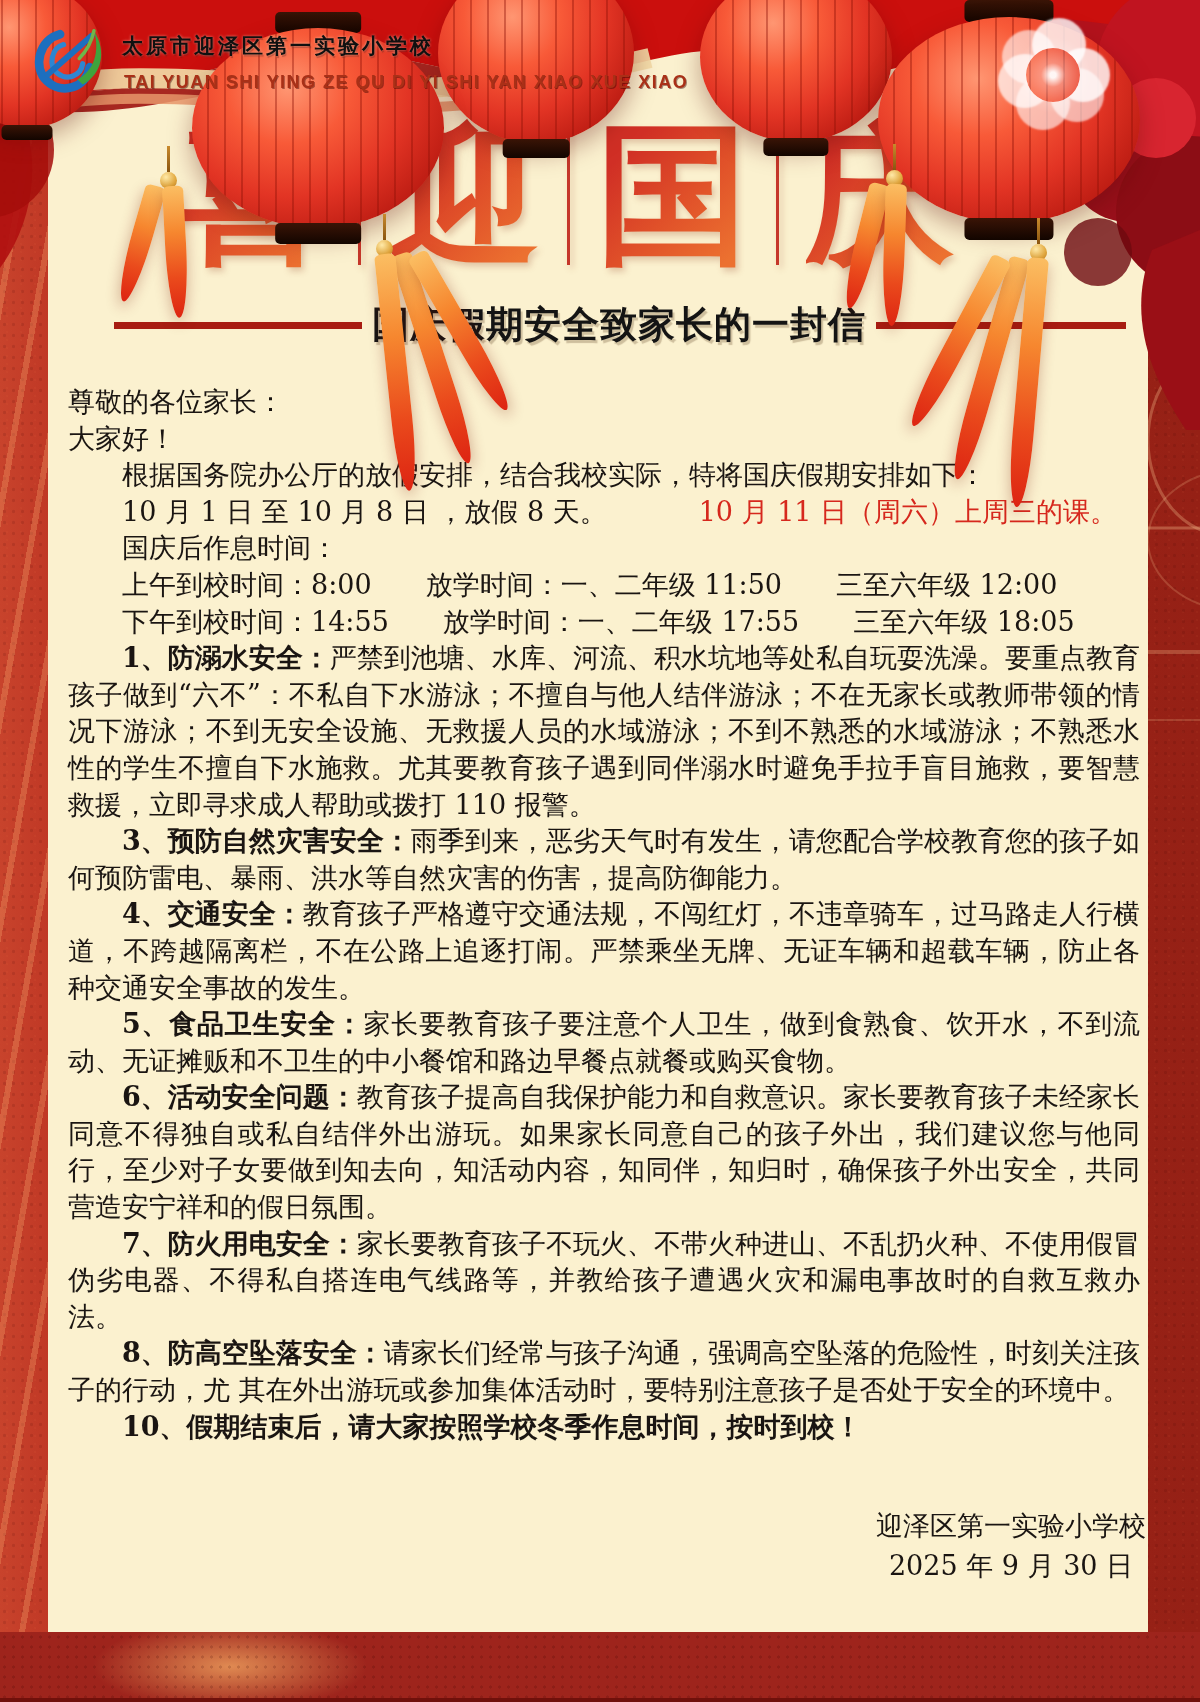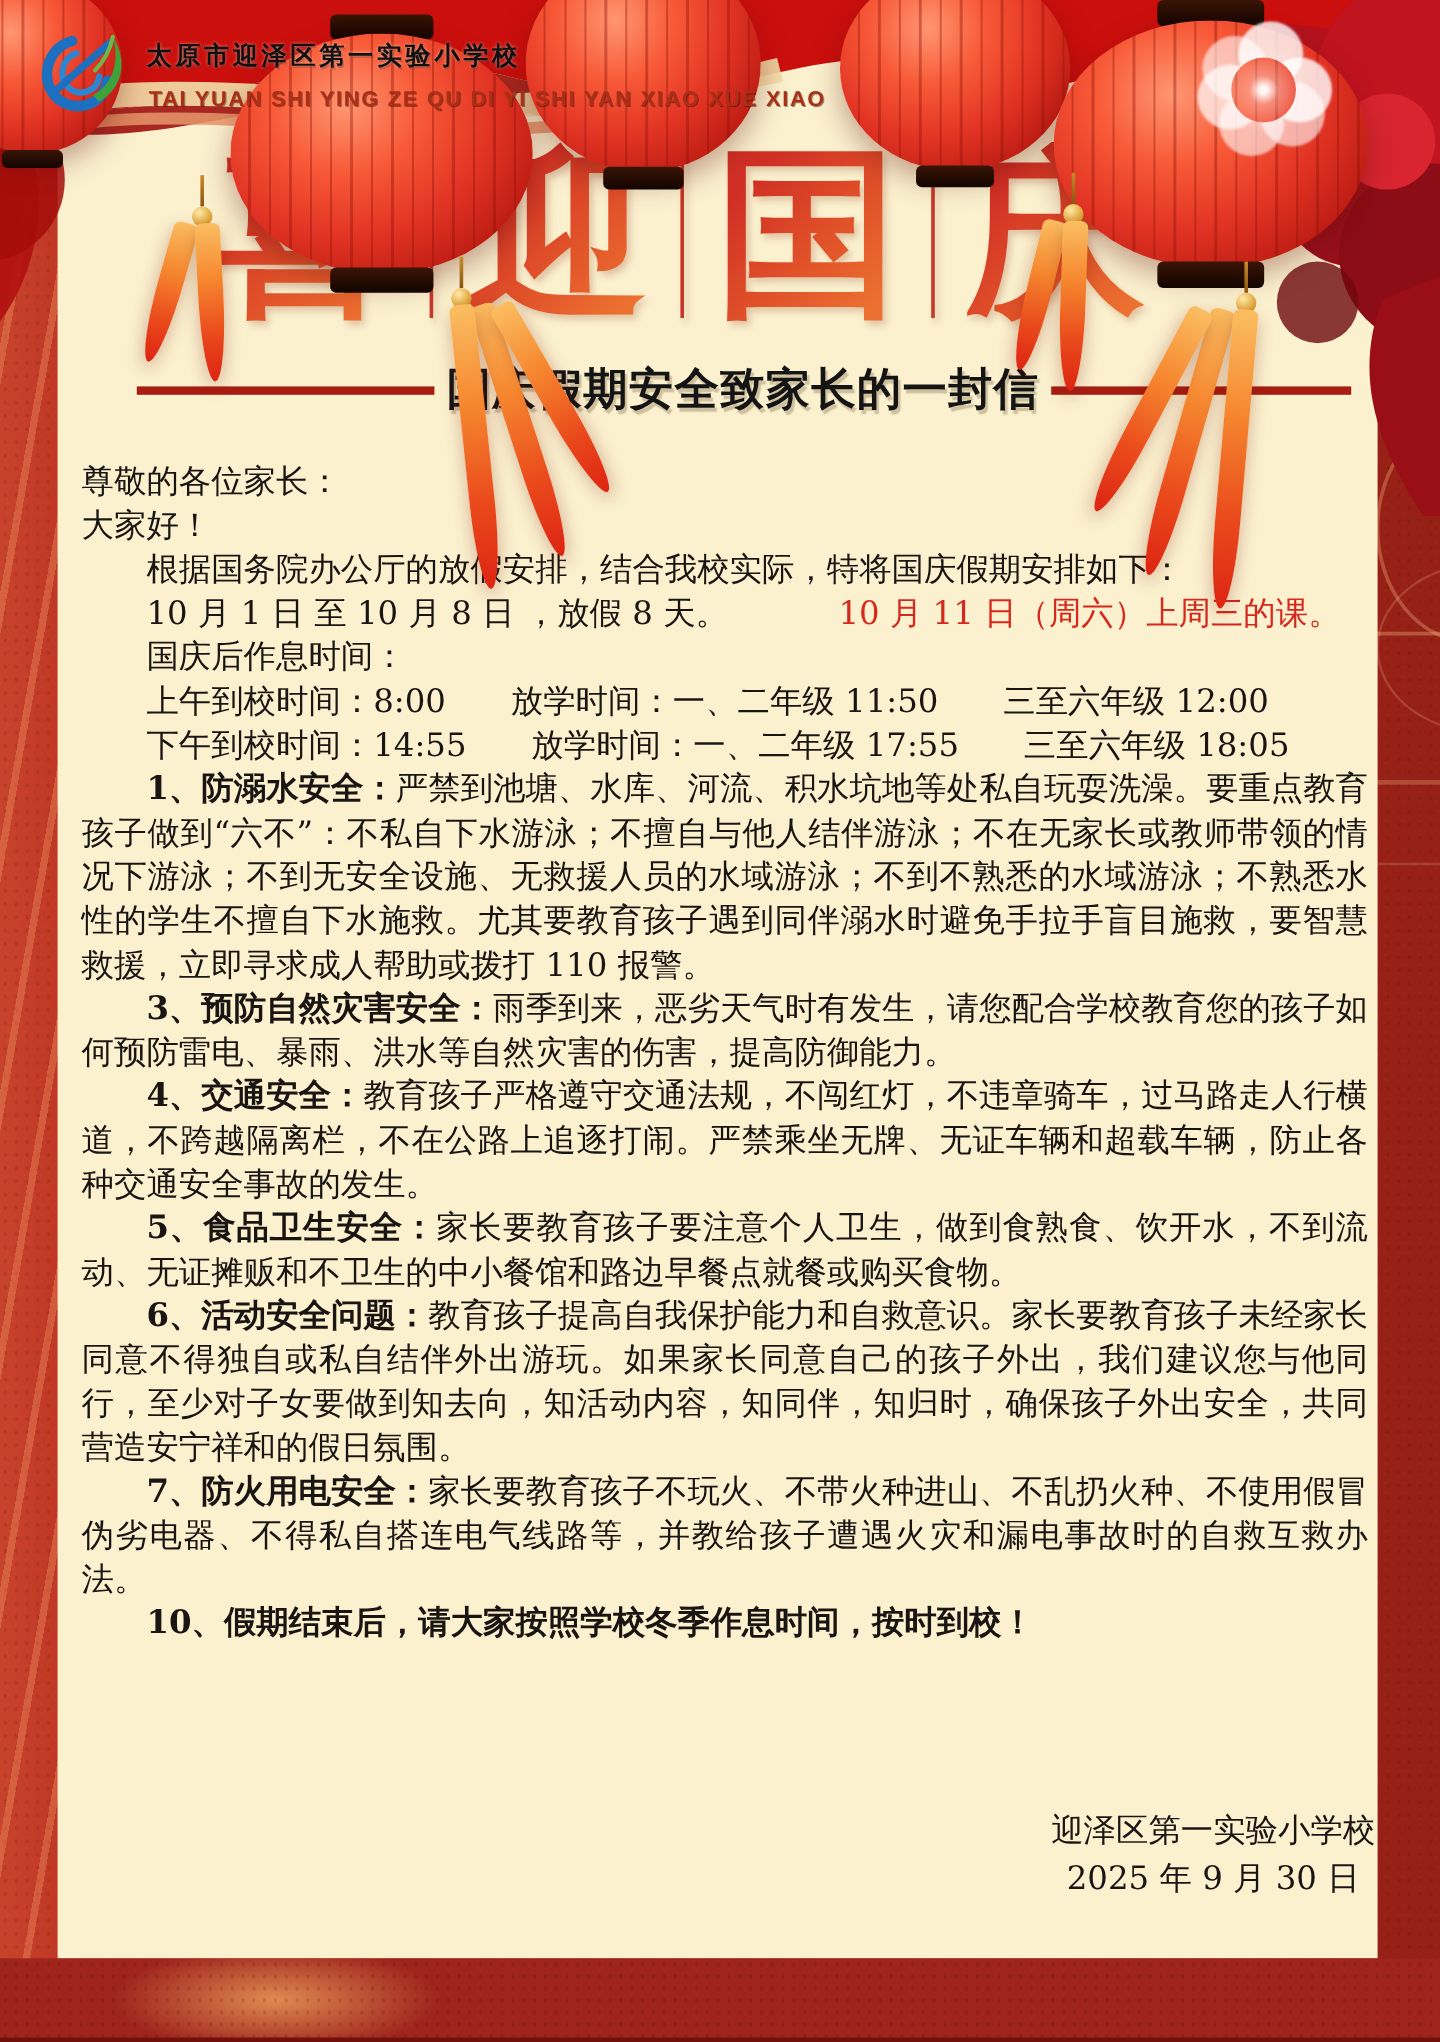--- a/index.html
+++ b/index.html
@@ -173,20 +173,21 @@
         <p class="ln ind"><span>10 月 1 日 至 10 月 8 日 ，放假 8 天。</span><span class="red gap">10 月 11 日（周六）上周三的课。</span></p>
         <p class="ln ind"><span>国庆后作息时间：</span></p>
         <p class="ln ind"><span>上午到校时间：8:00　　放学时间：一、二年级 11:50　　三至六年级 12:00</span></p>
         <p class="ln ind"><span>下午到校时间：14:55　　放学时间：一、二年级 17:55　　三至六年级 18:05</span></p>
         <p class="ln ind"><span class="b">1、防溺水安全：</span><span>严禁到池塘、水库、河流、积水坑地等处私自玩耍洗澡。要重点教育孩子做到“六不”：不私自下水游泳；不擅自与他人结伴游泳；不在无家长或教师带领的情况下游泳；不到无安全设施、无救援人员的水域游泳；不到不熟悉的水域游泳；不熟悉水性的学生不擅自下水施救。尤其要教育孩子遇到同伴溺水时避免手拉手盲目施救，要智慧救援，立即寻求成人帮助或拨打 110 报警。</span></p>
         <p class="ln ind"><span class="b">3、预防自然灾害安全：</span><span>雨季到来，恶劣天气时有发生，请您配合学校教育您的孩子如何预防雷电、暴雨、洪水等自然灾害的伤害，提高防御能力。</span></p>
         <p class="ln ind"><span class="b">4、交通安全：</span><span>教育孩子严格遵守交通法规，不闯红灯，不违章骑车，过马路走人行横道，不跨越隔离栏，不在公路上追逐打闹。严禁乘坐无牌、无证车辆和超载车辆，防止各种交通安全事故的发生。</span></p>
         <p class="ln ind"><span class="b">5、食品卫生安全：</span><span>家长要教育孩子要注意个人卫生，做到食熟食、饮开水，不到流动、无证摊贩和不卫生的中小餐馆和路边早餐点就餐或购买食物。</span></p>
         <p class="ln ind"><span class="b">6、活动安全问题：</span><span>教育孩子提高自我保护能力和自救意识。家长要教育孩子未经家长同意不得独自或私自结伴外出游玩。如果家长同意自己的孩子外出，我们建议您与他同行，至少对子女要做到知去向，知活动内容，知同伴，知归时，确保孩子外出安全，共同营造安宁祥和的假日氛围。</span></p>
         <p class="ln ind"><span class="b">7、防火用电安全：</span><span>家长要教育孩子不玩火、不带火种进山、不乱扔火种、不使用假冒伪劣电器、不得私自搭连电气线路等，并教给孩子遭遇火灾和漏电事故时的自救互救办法。</span></p>
+        <p class="ln ind"><span class="b">8、防高空坠落安全：</span><span>请家长们经常与孩子沟通，强调高空坠落的危险性，时刻关注孩子的行动，尤 其在外出游玩或参加集体活动时，要特别注意孩子是否处于安全的环境中。</span></p>
         <p class="ln ind"><span class="b">10、假期结束后，请大家按照学校冬季作息时间，按时到校！</span></p>
       </div>
 
     <div class="signature">
       <div>迎泽区第一实验小学校</div>
       <div>2025 年 9 月 30 日</div>
     </div>
   </div>
 
   <svg class="drape" width="1200" height="430" viewBox="0 0 1200 430">

